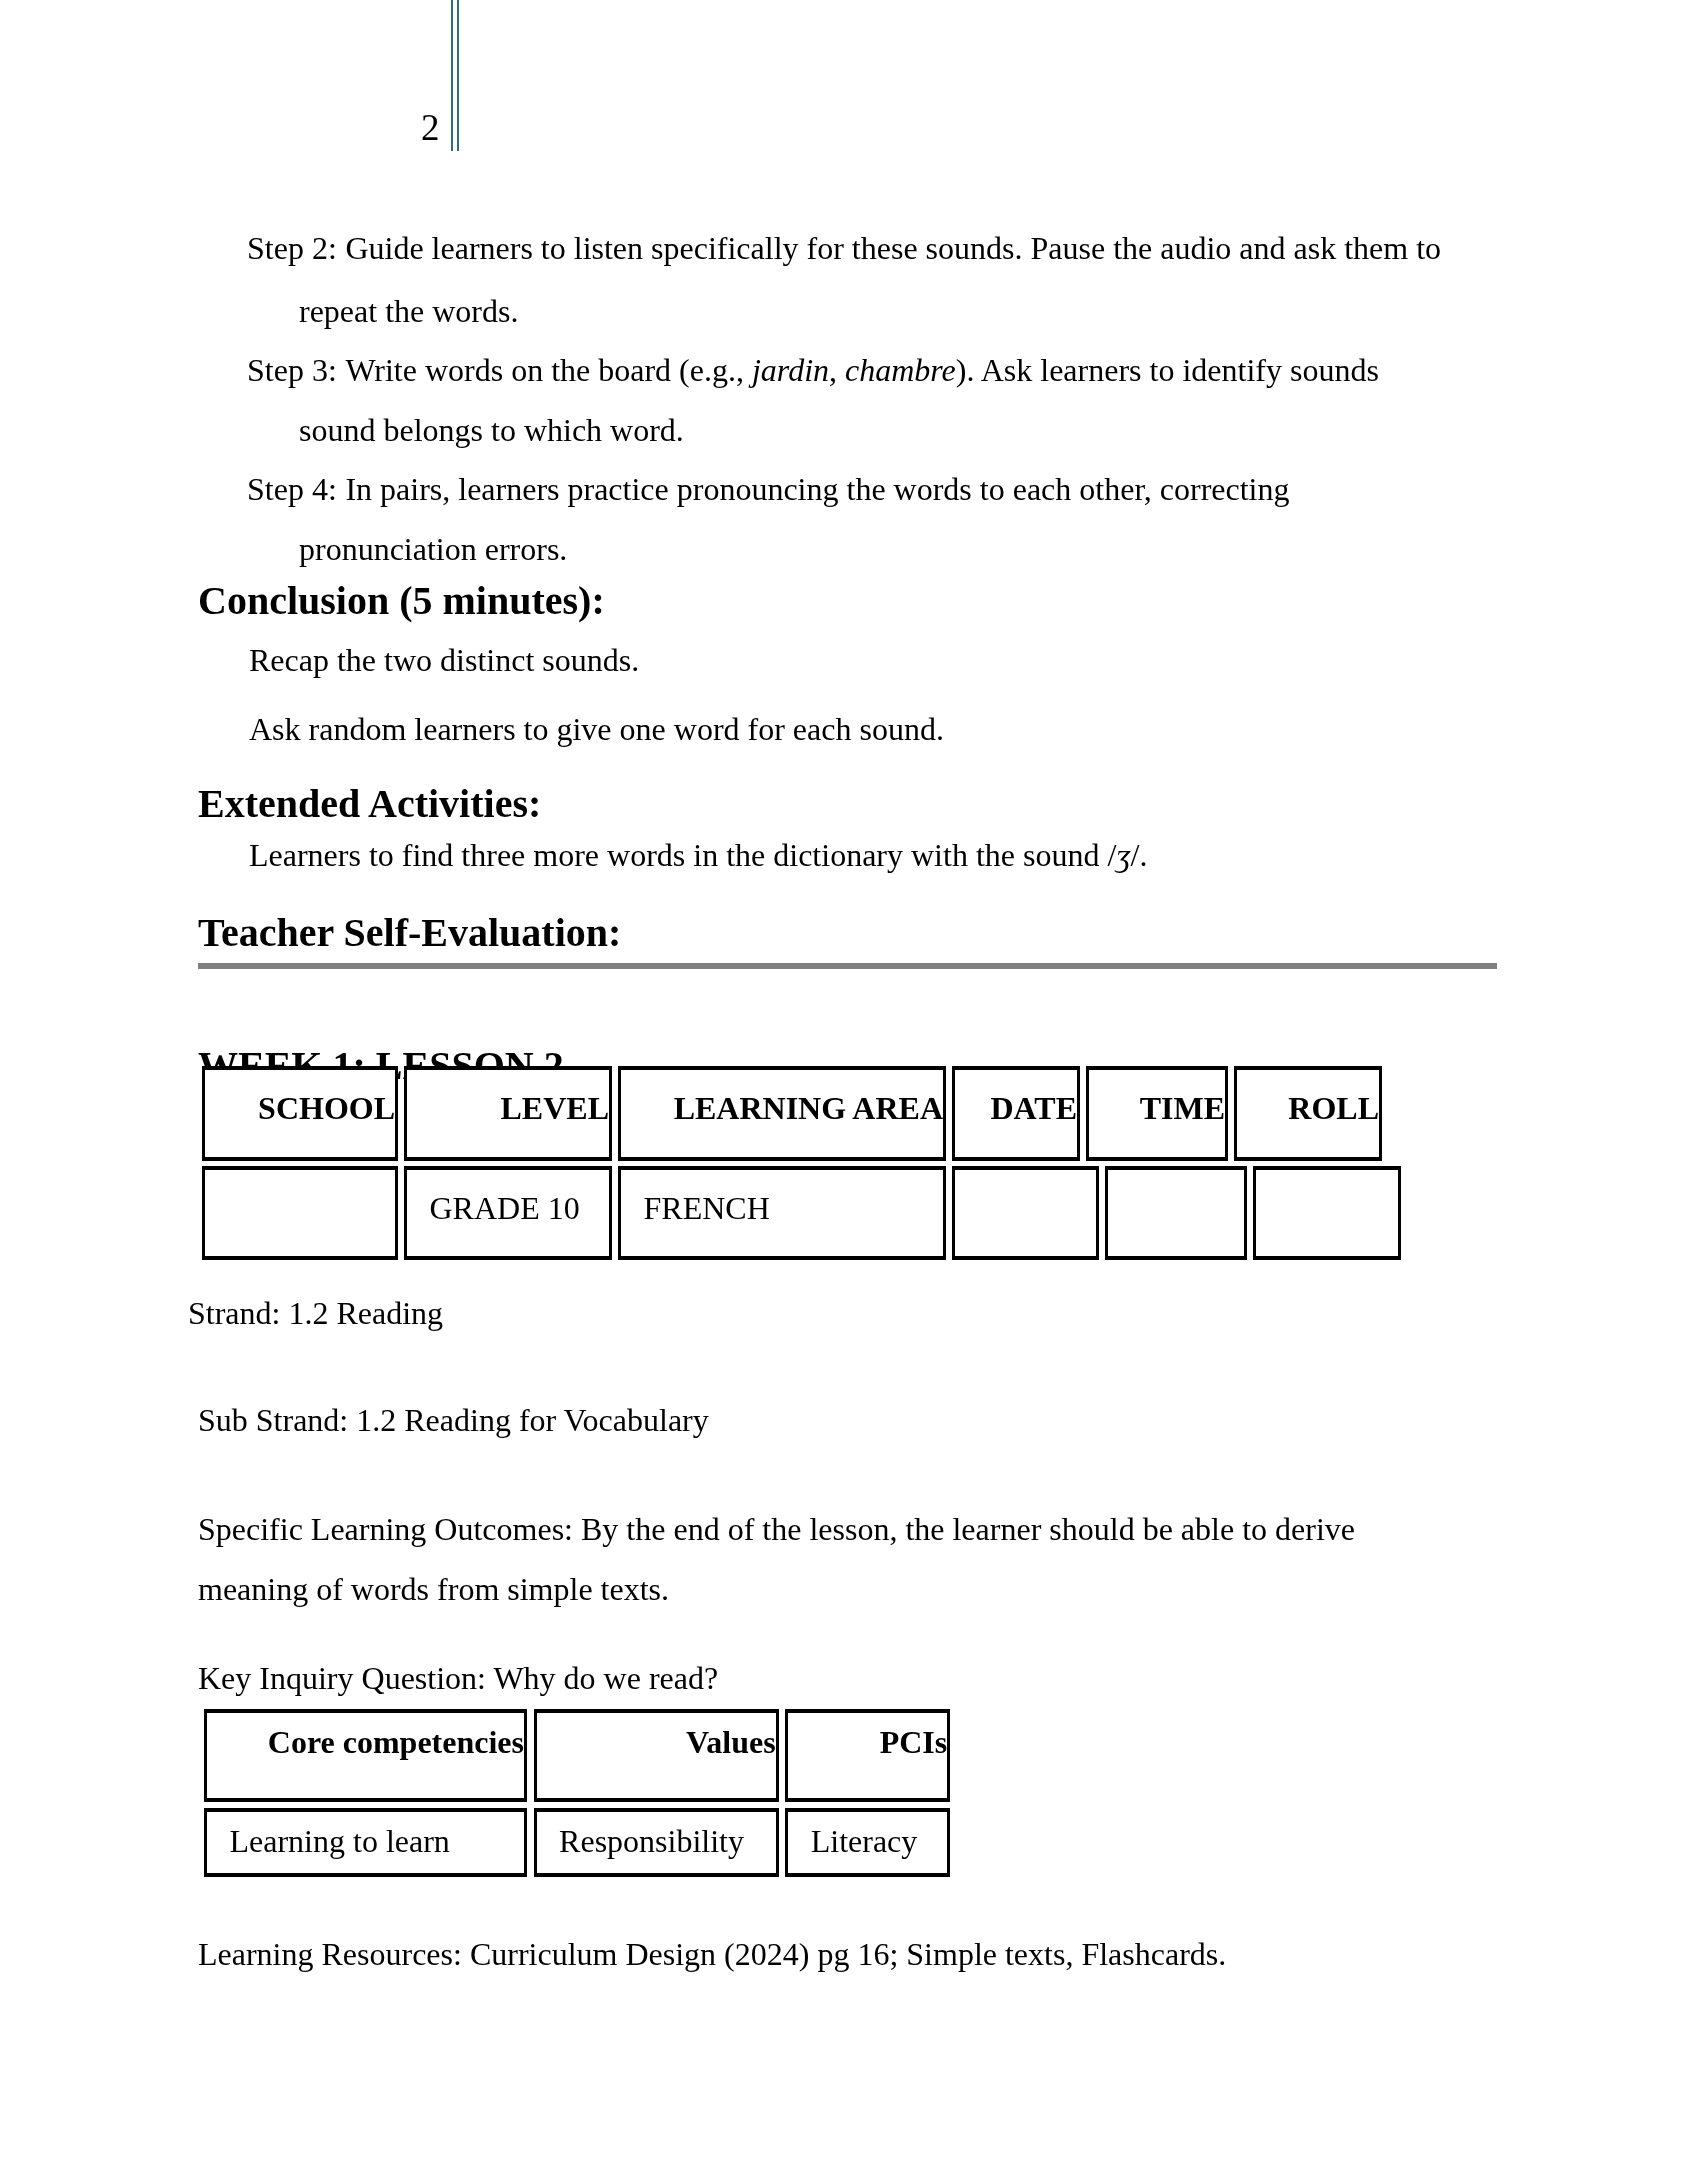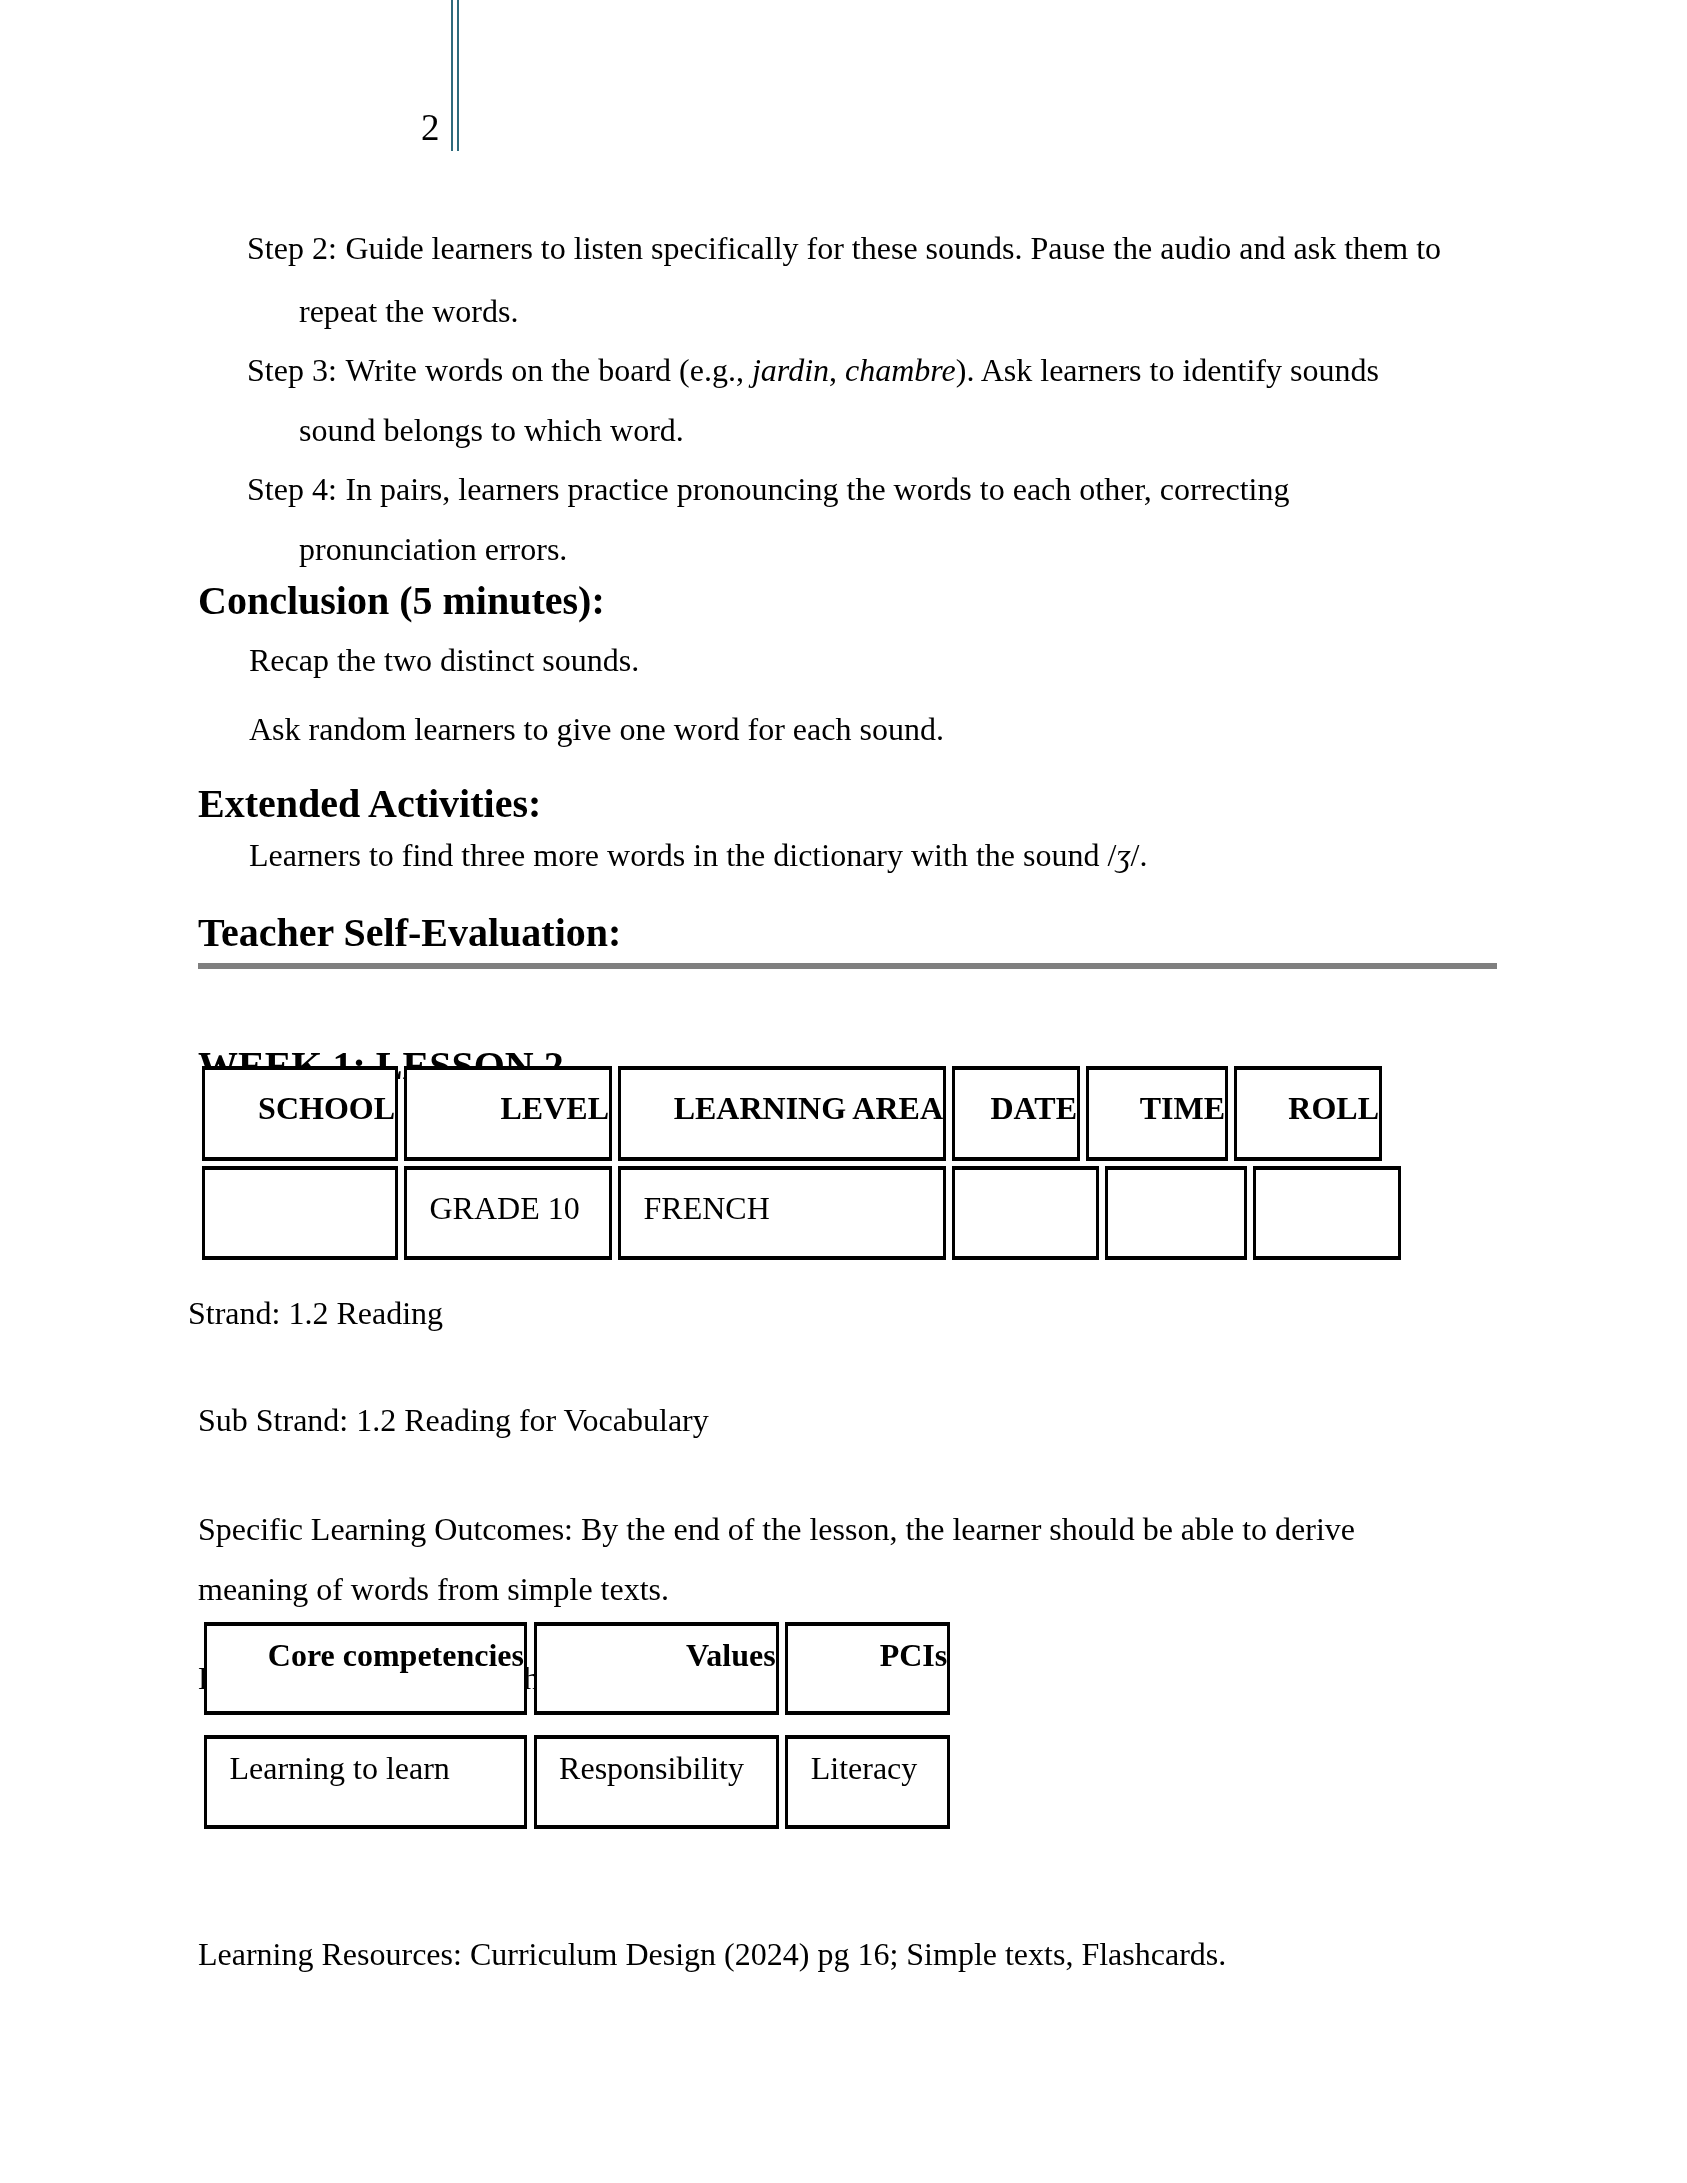--- a/index.html
+++ b/index.html
@@ -49,21 +49,21 @@
     font-size:32px;line-height:1;
     padding-left:22.5px;
     background:#fff;
     white-space:nowrap;
     overflow:hidden;
   }
   .th{font-weight:bold;text-align:right;}
   #t1{left:202px;top:1066px;gap:5.3px;}
   #t1 .trow{gap:6px;}
   #t1 .tcell{padding-top:22px;}
-  #t2{left:204px;top:1622px;gap:20px;}
+  #t2{left:204px;top:1709px;gap:6px;}
   #t2 .trow{gap:6.6px;}
   #t2 .tcell{padding-top:13.2px;}
 </style>
 </head>
 <body>
 
 <div class="page">
 
   <div class="pagenum">2</div>
   <div class="accent-line" style="border-left-color: rgb(46, 107, 124); border-right-color: rgb(46, 107, 124);"></div>
@@ -114,21 +114,21 @@
   <p class="ln" style="left:198px;top:1481px">Specific Learning Outcomes: By the end of the lesson, the learner should be able to derive</p>
   <p class="ln" style="left:198px;top:1541px">meaning of words from simple texts.</p>
   <p class="ln" style="left:198px;top:1630px">Key Inquiry Question: Why do we read?</p>
 
   <div class="tbl" id="t2">
     <div class="trow" style="height:93px">
       <div class="tcell th" style="width:323px">Core competencies</div>
       <div class="tcell th" style="width:245px">Values</div>
       <div class="tcell th" style="width:165px">PCIs</div>
     </div>
-    <div class="trow" style="height:94px">
+    <div class="trow" style="height:69px">
       <div class="tcell" style="width:323px">Learning to learn</div>
       <div class="tcell" style="width:245px">Responsibility</div>
       <div class="tcell" style="width:165px">Literacy</div>
     </div>
   </div>
 
   <p class="ln" style="left:198px;top:1906px">Learning Resources: Curriculum Design (2024) pg 16; Simple texts, Flashcards.</p>
 
 </div>
 

